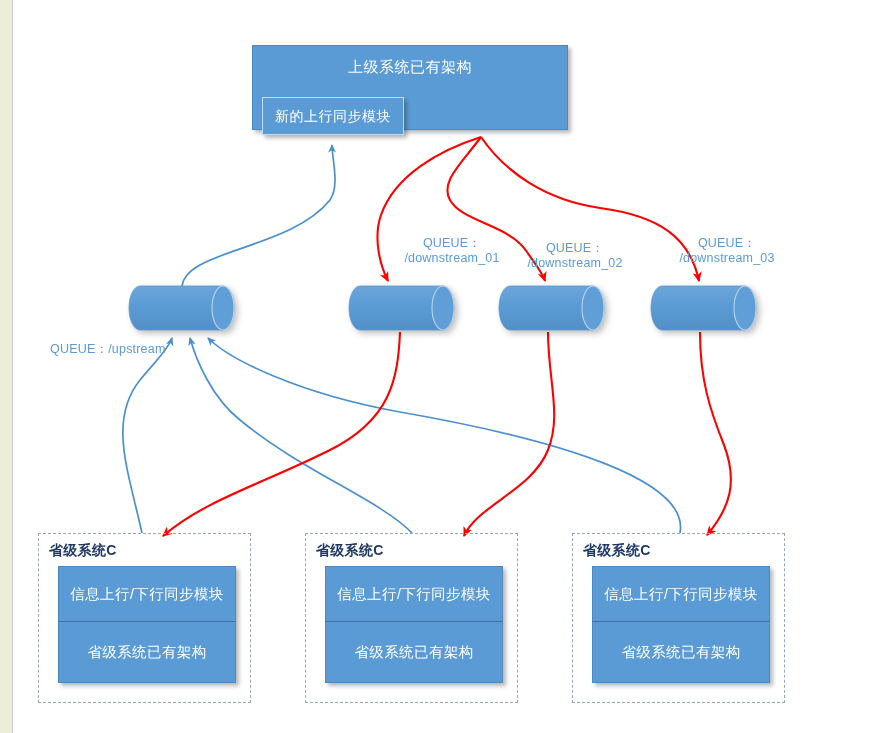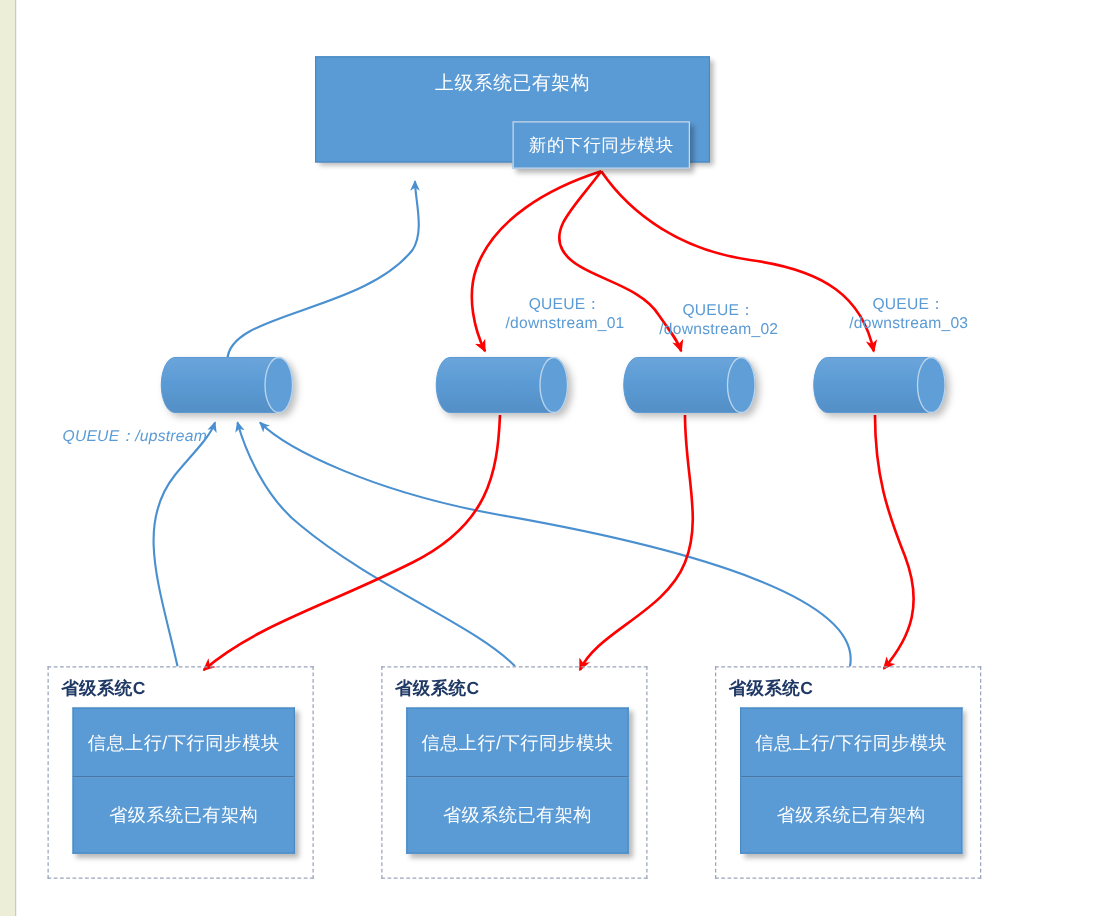--- a/index.html
+++ b/index.html
@@ -98,21 +98,21 @@
   .qlabel {
     position: absolute;
     color: #5b9bd5;
     font-size: 12.5px;
     line-height: 15px;
     text-align: center;
     white-space: pre-line;
     z-index: 4;
     letter-spacing: 0.2px;
   }
-  #q-up { left: 50px; top: 342px; width: 130px; text-align: left; font-style: italic; }
+  #q-up { left: 50px; top: 342px; width: 130px; text-align: left; }
   #q-d1 { left: 397px; top: 236px; width: 110px; }
   #q-d2 { left: 520px; top: 241px; width: 110px; }
   #q-d3 { left: 672px; top: 236px; width: 110px; }
 
   
   .prov {
     position: absolute;
     border: 1.6px dashed #9aa4bb;
     box-sizing: border-box;
     width: 213px;
@@ -201,22 +201,22 @@
       <path d="M 400 332 C 398 380 390 420 330 450 C 260 485 205 500 163 536" stroke="#ff0000" marker-end="url(#ah-red)"></path>
 
       <path d="M 548 332 C 548 380 562 415 548 450 C 532 490 478 505 464 536" stroke="#ff0000" marker-end="url(#ah-red)"></path>
 
       <path d="M 700 332 C 700 380 710 410 724 445 C 738 482 730 508 707 535" stroke="#ff0000" marker-end="url(#ah-red)"></path>
     </g>
   </svg>
 
   <div class="sbox" id="top-arch">上级系统已有架构</div>
 
-
-  <div class="sbox" id="mod-down">新的下行同步模块</div>
+  <div class="sbox" id="mod-up">新的上行同步模块</div>
+
 
   <svg class="cyl" style="left:128px; top:285px;" viewBox="0 0 107 46">
     <path d="M 12 1 L 95 1 A 11 22 0 0 1 95 45 L 12 45 A 11 22 0 0 1 12 1 Z" fill="url(#cylBody)" stroke="#5b9bd5" stroke-width="0.8"></path>
     <ellipse cx="95" cy="23" rx="11" ry="22" fill="#5f9ed6" stroke="#b9d4ec" stroke-width="1.1"></ellipse>
   </svg>
 
   <svg class="cyl" style="left:348px; top:285px;" viewBox="0 0 107 46">
     <path d="M 12 1 L 95 1 A 11 22 0 0 1 95 45 L 12 45 A 11 22 0 0 1 12 1 Z" fill="url(#cylBody)" stroke="#5b9bd5" stroke-width="0.8"></path>
     <ellipse cx="95" cy="23" rx="11" ry="22" fill="#5f9ed6" stroke="#b9d4ec" stroke-width="1.1"></ellipse>
   </svg>

